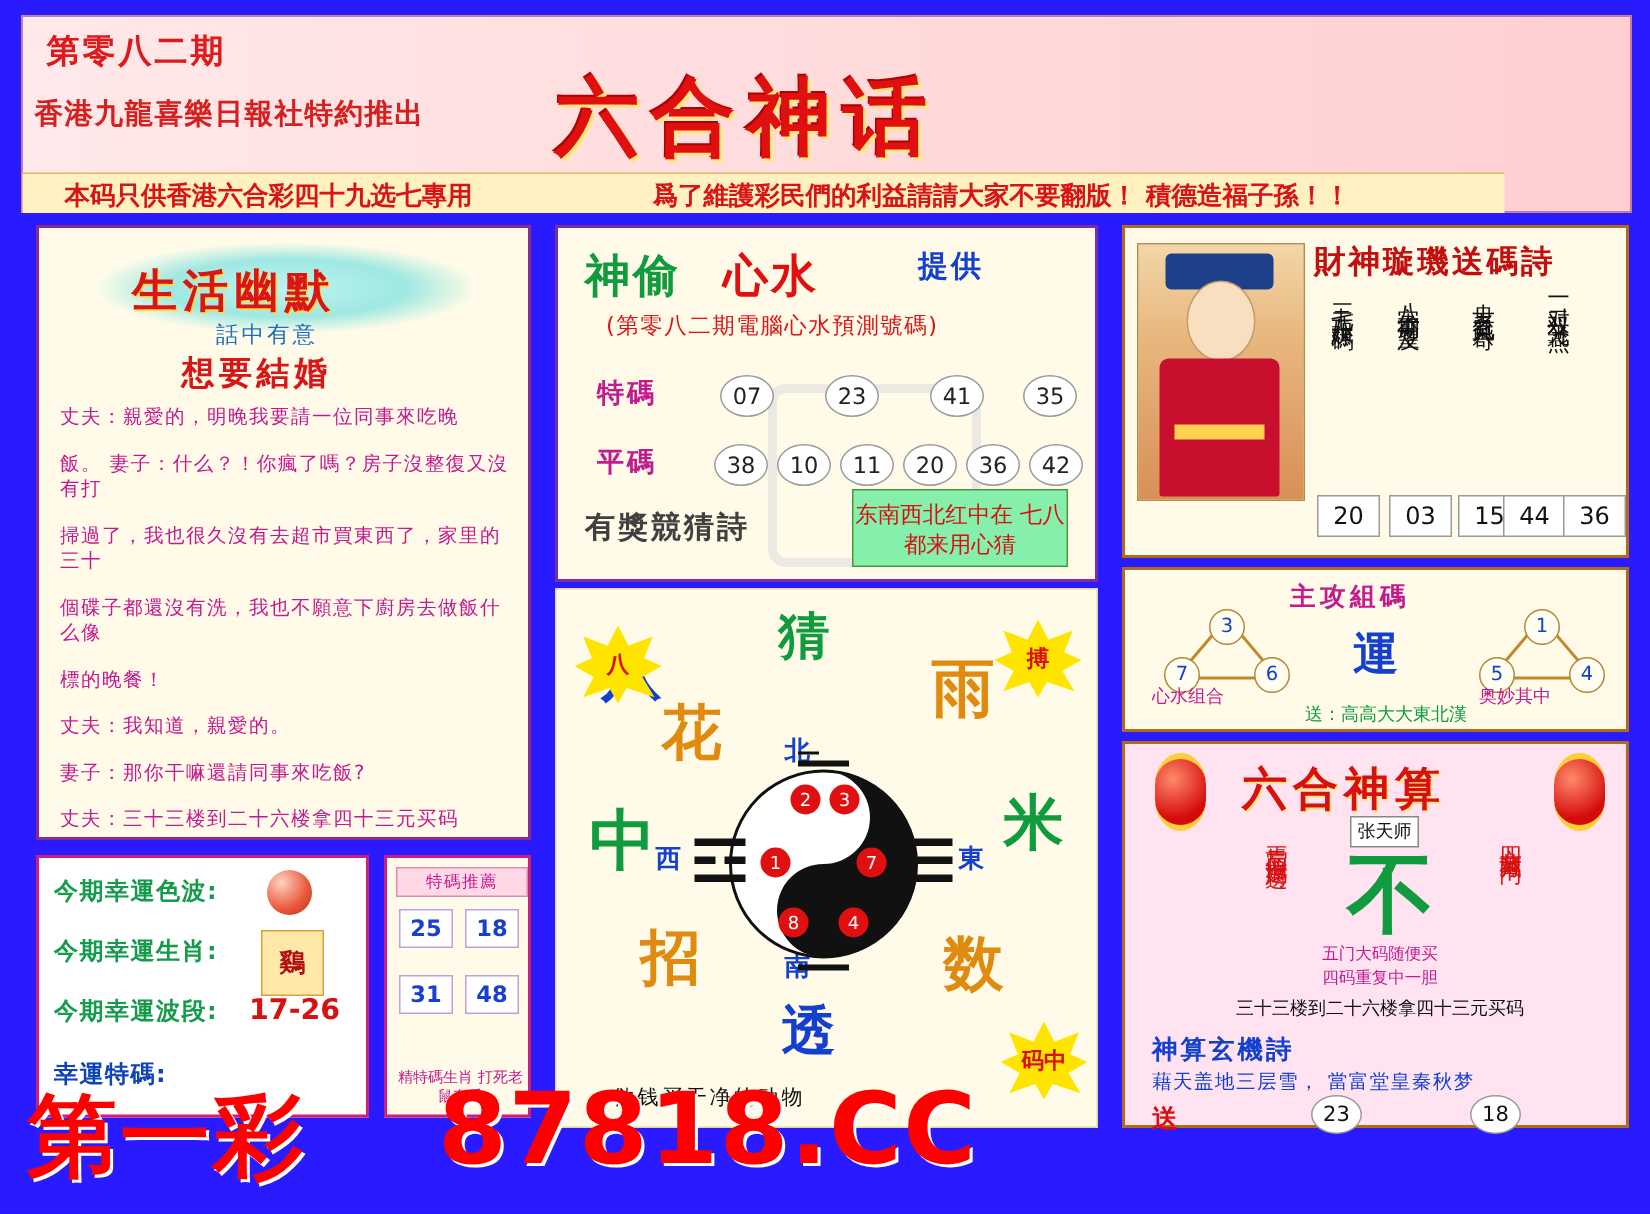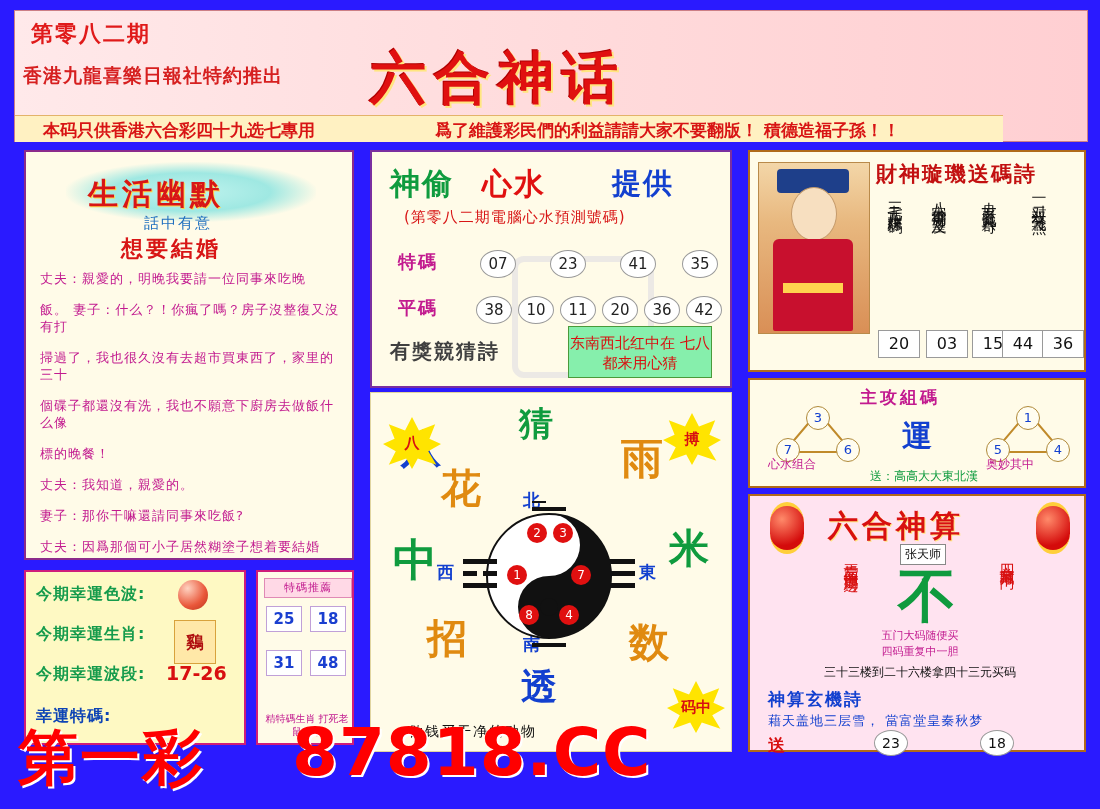--- a/index.html
+++ b/index.html
@@ -72,21 +72,21 @@
   .humor-body{
     position:absolute;left:14px;top:118px;width:302px;
   }
   .humor-body p{
     margin:0 0 14px 0;font-size:13px;color:#c21a8f;line-height:17px;letter-spacing:1px;
   }
 
   
   .lucky{
     left:24px;top:570px;width:222px;height:175px;
-    background:#fef9c3;border:2px solid #cf1d7a;
+    background:#ffffff;border:2px solid #cf1d7a;
   }
   .lucky-row{position:absolute;left:10px;font-size:16px;color:#159b4c;font-weight:bold;letter-spacing:1px;}
   .lr1{top:12px;}.lr2{top:52px;}.lr3{top:92px;}.lr4{top:134px;color:#0e44b5;}
   .ball{
     position:absolute;left:152px;top:8px;width:30px;height:30px;border-radius:50%;
     background:radial-gradient(circle at 32% 28%,#ffd2c0,#e9573a 60%,#b8331c);
   }
   .zodiac{
     position:absolute;left:148px;top:48px;width:40px;height:42px;
     background:#ffe8a8;border:1px solid #d8a23c;color:#b01010;font-size:17px;
@@ -113,21 +113,21 @@
     position:absolute;left:4px;top:140px;width:90px;font-size:10px;color:#c21a8f;line-height:13px;text-align:center;
   }
 
   
   .center-top{
     left:370px;top:150px;width:362px;height:238px;
     background:#fffbe8;border:2px solid #7a2fa0;
   }
   .ct-t1{position:absolute;left:18px;top:12px;font-size:30px;font-weight:bold;color:#0f9b3e;letter-spacing:2px;}
   .ct-t2{position:absolute;left:110px;top:12px;font-size:30px;font-weight:bold;color:#e01010;letter-spacing:2px;}
-  .ct-t3{position:absolute;left:240px;top:12px;font-size:29px;font-weight:bold;color:#1340cf;letter-spacing:2px;}
+  .ct-t3{position:absolute;left:240px;top:12px;font-size:20px;font-weight:bold;color:#1340cf;letter-spacing:2px;}
   .ct-sub{position:absolute;left:32px;top:56px;font-size:15px;color:#d81616;letter-spacing:1px;}
   .lbl{position:absolute;font-size:18px;color:#c21a8f;font-weight:bold;letter-spacing:2px;}
   .lbl1{left:26px;top:98px;}
   .lbl2{left:26px;top:144px;}
   .circ{
     position:absolute;width:34px;height:26px;border:1px solid #9a9a9a;border-radius:50%;
     background:#fff;font-size:15px;color:#222;text-align:center;line-height:26px;
   }
   .ct-bottom{position:absolute;left:18px;top:186px;font-size:20px;color:#404040;font-weight:bold;letter-spacing:2px;}
   .greenbox{
@@ -249,21 +249,21 @@
     <div class="humor-sub">話中有意</div>
     <div class="humor-h2">想要結婚</div>
     <div class="humor-body">
       <p>丈夫：親愛的，明晚我要請一位同事來吃晚</p>
       <p>飯。 妻子：什么？！你瘋了嗎？房子沒整復又沒有打</p>
       <p>掃過了，我也很久沒有去超市買東西了，家里的三十</p>
       <p>個碟子都還沒有洗，我也不願意下廚房去做飯什么像</p>
       <p>標的晚餐！</p>
       <p>丈夫：我知道，親愛的。</p>
       <p>妻子：那你干嘛還請同事來吃飯?</p>
-      <p>丈夫：因爲那個可小子居然糊塗子想着要結婚</p>
+      <p>丈夫：三十三楼到二十六楼拿四十三元买码</p>
     </div>
   </div>
 
   <div class="panel lucky">
     <div class="lucky-row lr1">今期幸運色波:</div>
     <div class="ball"></div>
     <div class="lucky-row lr2">今期幸運生肖:</div>
     <div class="zodiac">鷄</div>
     <div class="lucky-row lr3">今期幸運波段:</div>
     <div class="wave">17-26</div>

